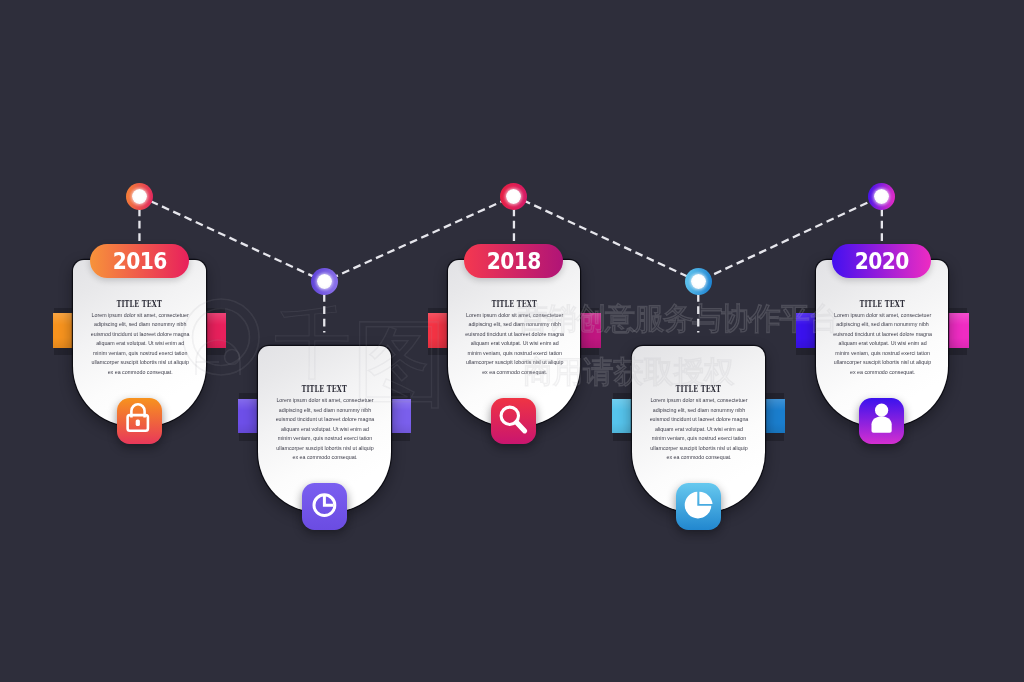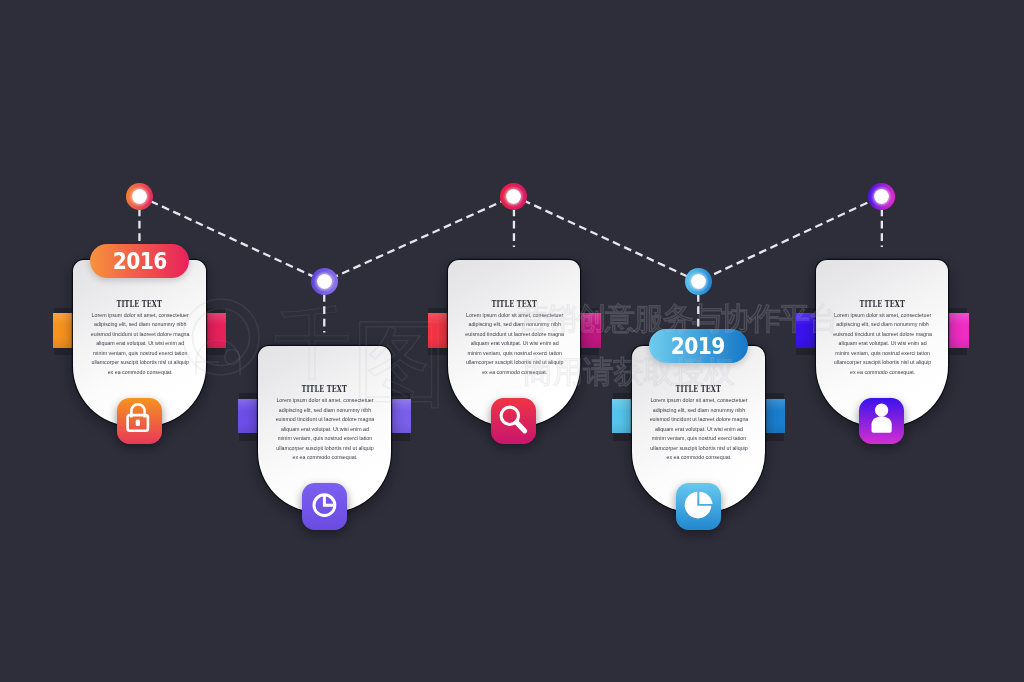--- a/index.html
+++ b/index.html
@@ -174,20 +174,23 @@
     <div class="ribbon" style="left: 579.7px; top: 313.2px;">
       <div class="fold top"></div>
       <div class="fold bot"></div>
       <div class="band" style="background:#c01680"></div>
     </div>
     <div class="card" style="left: 447.7px; top: 260px; height: 166px;">
       <div class="card-body" style="height: 166px;"></div>
       <div class="title" style="top: 32.5px;"><span>TITLE TEXT</span></div>
       <div class="body-text" style="left: 17px; top: 50.5px; width: 100px;">Lorem ipsum dolor sit amet, consectetuer adipiscing elit, sed diam nonummy nibh euismod tincidunt ut laoreet dolore magna aliquam erat volutpat. Ut wisi enim ad minim veniam, quis nostrud exerci tation ullamcorper suscipit lobortis nisl ut aliquip ex ea commodo consequat.</div>
     </div>
+    <div class="pill" style="left: 464.45px; top: 243.7px; width: 99px; background: linear-gradient(90deg, rgb(244, 56, 80), rgb(176, 20, 119));">
+      <span>2018</span>
+    </div>
     <div class="iconbox" style="left: 491.45px; top: 397.5px; background: linear-gradient(rgb(239, 52, 68), rgb(201, 21, 111));">
       <span><svg viewBox="0 0 45 47" width="45" height="47">
           <circle cx="18.8" cy="20.8" r="8.7" fill="none" stroke="#fff" stroke-width="3.1"></circle>
           <path d="M25.5 27.3l8.2 8.6" stroke="#fff" stroke-width="5" stroke-linecap="round"></path>
         </svg></span>
     </div>
     <div class="node" style="left: 500.45px; top: 182.5px; background: linear-gradient(100deg, rgb(232, 32, 63), rgb(212, 26, 106));">
       <div class="inner"></div>
     </div>
     <div class="ribbon" style="left: 612.2px; top: 398.7px;">
@@ -198,23 +201,20 @@
     <div class="ribbon" style="left: 764px; top: 398.7px;">
       <div class="fold top"></div>
       <div class="fold bot"></div>
       <div class="band" style="background:#1a7ece"></div>
     </div>
     <div class="card" style="left: 632px; top: 345.5px; height: 166px;">
       <div class="card-body" style="height: 166px;"></div>
       <div class="title" style="top: 32.5px;"><span>TITLE TEXT</span></div>
       <div class="body-text" style="left: 17px; top: 50.5px; width: 100px;">Lorem ipsum dolor sit amet, consectetuer adipiscing elit, sed diam nonummy nibh euismod tincidunt ut laoreet dolore magna aliquam erat volutpat. Ut wisi enim ad minim veniam, quis nostrud exerci tation ullamcorper suscipit lobortis nisl ut aliquip ex ea commodo consequat.</div>
     </div>
-    <div class="pill" style="left: 648.75px; top: 329.2px; width: 99px; background: linear-gradient(90deg, rgb(111, 204, 238), rgb(22, 120, 199));">
-      <span>2019</span>
-    </div>
     <div class="iconbox" style="left: 675.75px; top: 483px; background: linear-gradient(rgb(103, 201, 239), rgb(33, 135, 207));">
       <span><svg viewBox="0 0 45 47" width="45" height="47">
           <path d="M21.3 10.8A13.3 13.3 0 1 0 35.3 24.8H21.3z" fill="#fff"></path>
           <path d="M23.4 10.8A13.3 13.3 0 0 1 36.5 23.1H23.4z" fill="#fff"></path>
         </svg></span>
     </div>
     <div class="node" style="left: 684.75px; top: 268px; background: linear-gradient(100deg, rgb(99, 200, 239), rgb(26, 127, 208));">
       <div class="inner"></div>
     </div>
     <div class="ribbon" style="left: 795.8px; top: 313.2px;">
@@ -224,20 +224,23 @@
     </div>
     <div class="ribbon" style="left: 947.6px; top: 313.2px;">
       <div class="fold top"></div>
       <div class="fold bot"></div>
       <div class="band" style="background:#ef2cc3"></div>
     </div>
     <div class="card" style="left: 815.6px; top: 260px; height: 166px;">
       <div class="card-body" style="height: 166px;"></div>
       <div class="title" style="top: 32.5px;"><span>TITLE TEXT</span></div>
       <div class="body-text" style="left: 17px; top: 50.5px; width: 100px;">Lorem ipsum dolor sit amet, consectetuer adipiscing elit, sed diam nonummy nibh euismod tincidunt ut laoreet dolore magna aliquam erat volutpat. Ut wisi enim ad minim veniam, quis nostrud exerci tation ullamcorper suscipit lobortis nisl ut aliquip ex ea commodo consequat.</div>
+    </div>
+    <div class="pill" style="left: 832.35px; top: 243.7px; width: 99px; background: linear-gradient(90deg, rgb(67, 16, 240), rgb(238, 43, 194));">
+      <span>2020</span>
     </div>
     <div class="iconbox" style="left: 859.35px; top: 397.5px; background: linear-gradient(rgb(58, 18, 238), rgb(212, 47, 208));">
       <span><svg viewBox="0 0 45 47" width="45" height="47">
           <circle cx="22.6" cy="15.2" r="6.6" fill="#fff"></circle>
           <path d="M22.6 21.2c-5.6 0-10.1 3.6-10.1 8.1v6.4c0 1.1 0.9 2 2 2h16.2c1.1 0 2-0.9 2-2v-6.4c0-4.5-4.5-8.1-10.1-8.1z" fill="#fff"></path>
         </svg></span>
     </div>
     <div class="node" style="left: 868.35px; top: 182.5px; background: linear-gradient(100deg, rgb(58, 18, 238), rgb(239, 44, 195));">
       <div class="inner"></div>
     </div>

